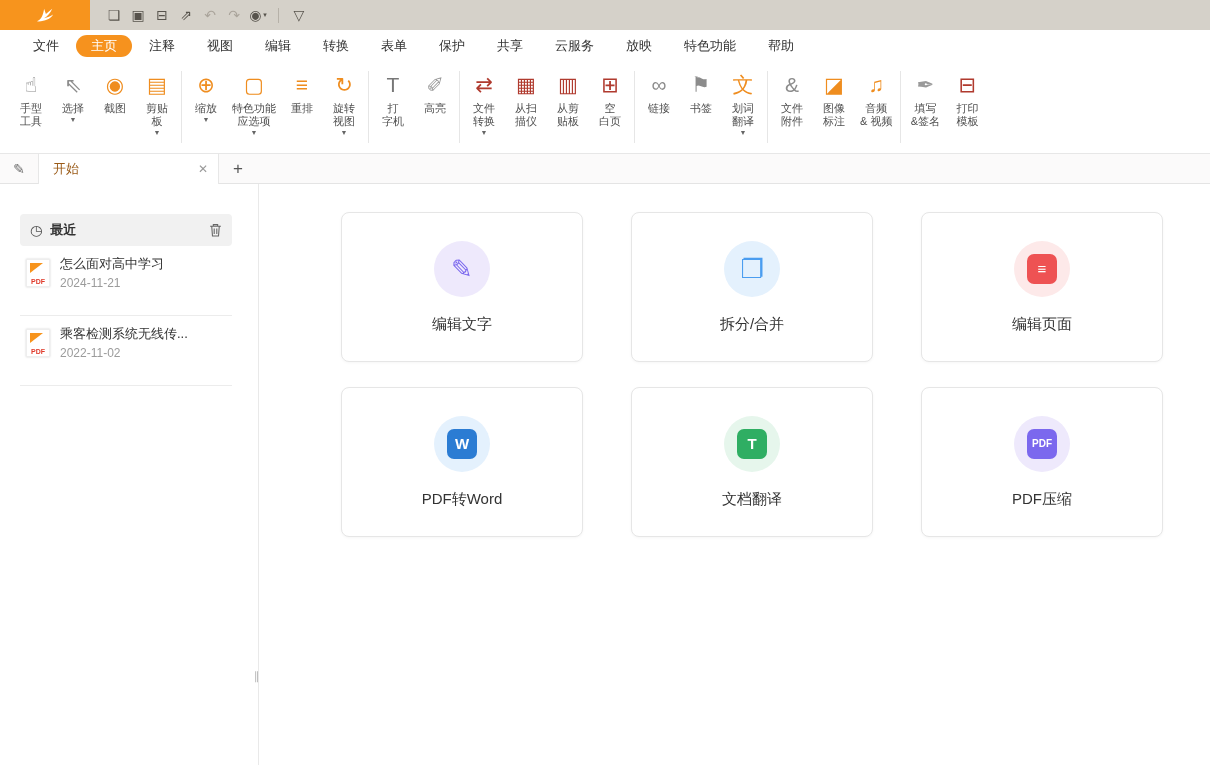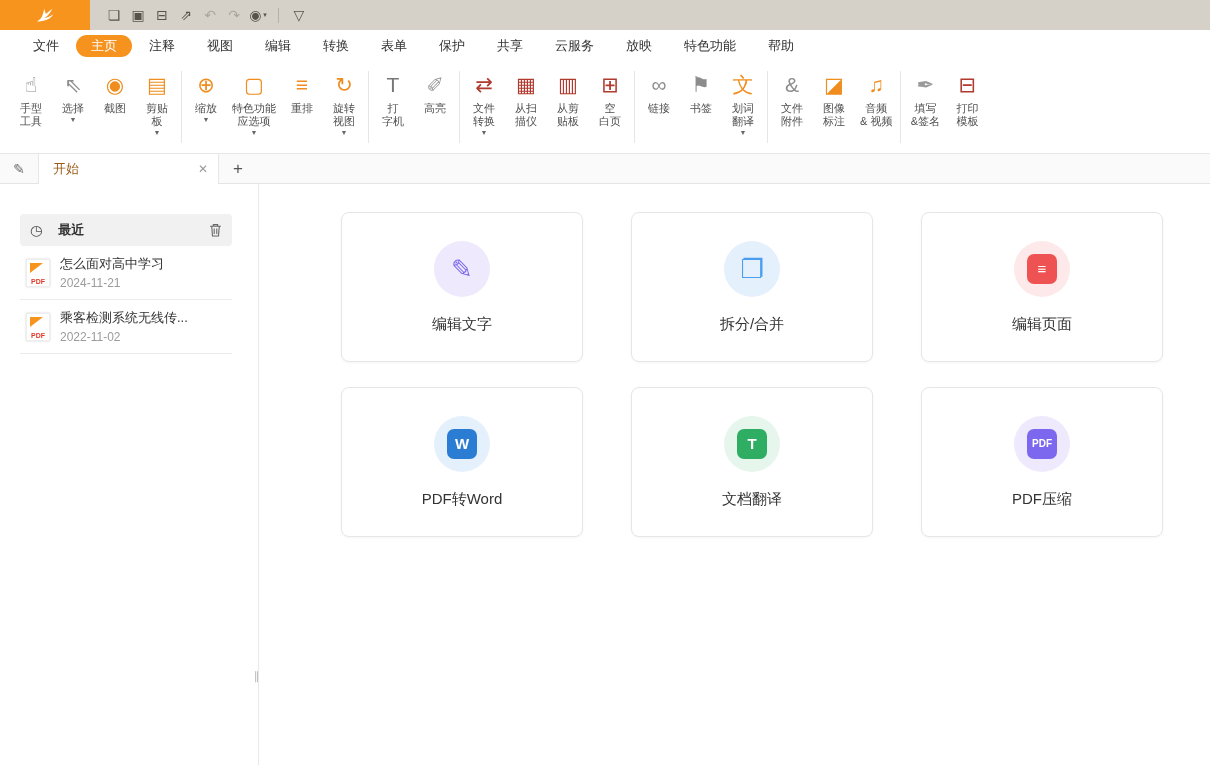--- a/index.html
+++ b/index.html
@@ -37,24 +37,24 @@
   .tab-close { color:#9a9a9a; font-size:12px; }
   .tab-add { margin-left:14px; color:#555; font-size:17px; line-height:17px; }
   
   .content { display:flex; height:581px; position:relative; }
   .sidebar { width:259px; border-right:1px solid #e9e9e9; padding-top:26px; position:relative; background:#fff; }
   .side-btn { width:160px; height:38px; border:1.5px solid #c6c6c6; border-radius:20px; margin:0 auto 22px auto; display:flex; align-items:center; justify-content:center; font-size:14px; font-weight:bold; color:#3a3a3a; background:#fff; position:relative; }
   .side-btn.accent { border-color:#e0861d; color:#d97d12; }
   .new-badge { position:absolute; top:-10px; right:-4px; background:#f8403e; color:#fff; font-size:10px; font-weight:bold; font-style:italic; padding:2px 8px; border-radius:9px 9px 9px 2px; letter-spacing:.5px; }
   .recent-header { margin:4px 26px 0 20px; background:#f1f1f1; border-radius:4px; height:32px; display:flex; align-items:center; padding:0 10px; }
   .clock-icon { color:#555; font-size:14px; }
-  .recent-title { font-size:13px; font-weight:bold; color:#333; margin-left:16px; flex:1; }
+  .recent-title { font-size:13px; font-weight:bold; color:#333; margin-left:8px; flex:1; }
   .trash-btn { display:flex; align-items:center; }
   .recent-list { margin:0 26px 0 20px; }
-  .recent-item { display:flex; align-items:center; padding:9px 0 9px 6px; border-bottom:1px solid #ececec; }
+  .recent-item { display:flex; align-items:center; padding:9px 0 25px 6px; border-bottom:1px solid #ececec; }
   .pdficon { width:24px; height:28px; background:#fff; border:1px solid #eee; box-shadow:0 0 2px rgba(0,0,0,.18); position:relative; flex:0 0 auto; }
   .pdficon::before { content:""; position:absolute; top:3px; left:3px; width:0; height:0; border-left:13px solid #f7941d; border-bottom:10px solid transparent; }
   .pdficon-label { position:absolute; bottom:1px; left:0; right:0; text-align:center; font-size:7px; font-weight:bold; color:#e03a2a; }
   .file-text { margin-left:10px; overflow:hidden; }
   .file-name { font-size:13px; color:#333; white-space:nowrap; }
   .file-date { font-size:12px; color:#9b9b9b; margin-top:3px; }
   .collapse-handle { position:absolute; left:254px; top:486px; color:#b5b5b5; font-size:11px; letter-spacing:1px; }
   
   .main { flex:1; padding:28px 0 0 82px; background:#fff; }
   .main-title { font-size:17px; font-weight:600; color:#333; margin-bottom:26px; }

